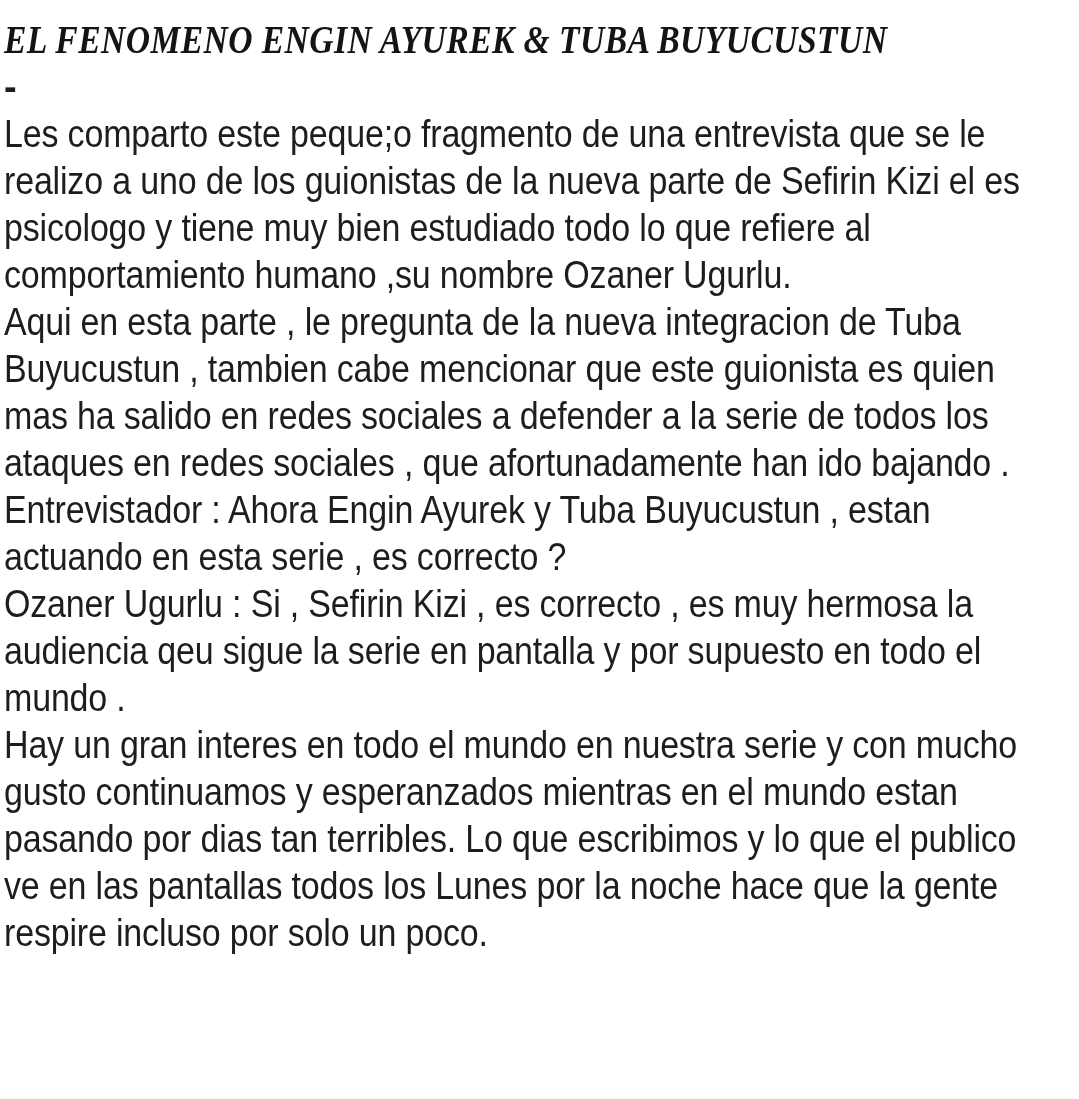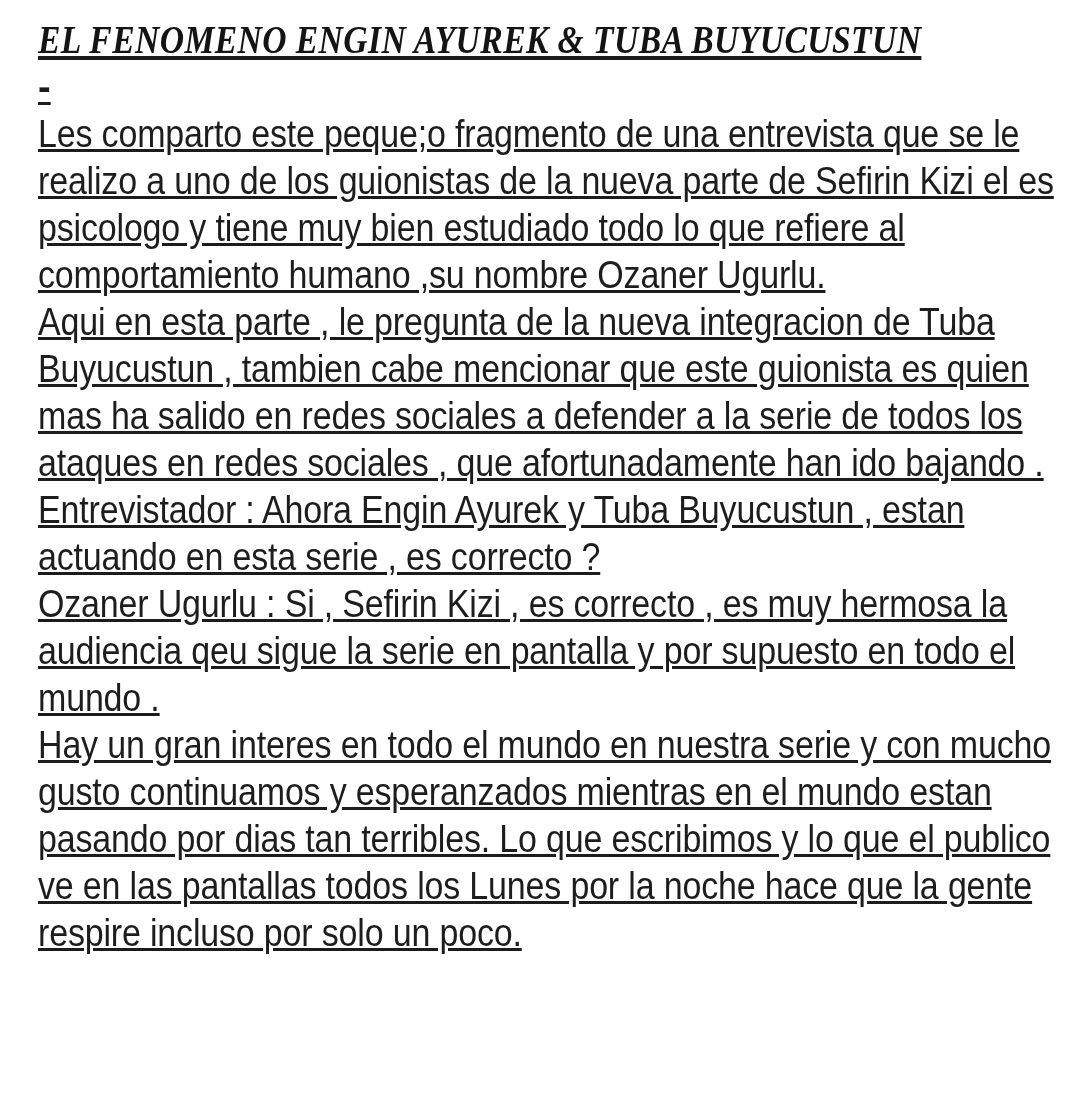--- a/index.html
+++ b/index.html
@@ -7,23 +7,22 @@
     padding: 0;
     background: #ffffff;
   }
   .page {
     position: relative;
     width: 1079px;
     height: 1099px;
     background: #ffffff;
     overflow: hidden;
     box-sizing: border-box;
-    padding: 14px 0 0 38px;
+    padding: 14px 0 0 4px;
     color: #1c1c1c;
-    text-decoration: underline;
   }
   .doc-title {
     font-family: "Liberation Serif", "DejaVu Serif", serif;
     font-style: italic;
     font-weight: 700;
     font-size: 41px;
     line-height: 50px;
     color: #141414;
     white-space: nowrap;
     letter-spacing: 0.5px;

